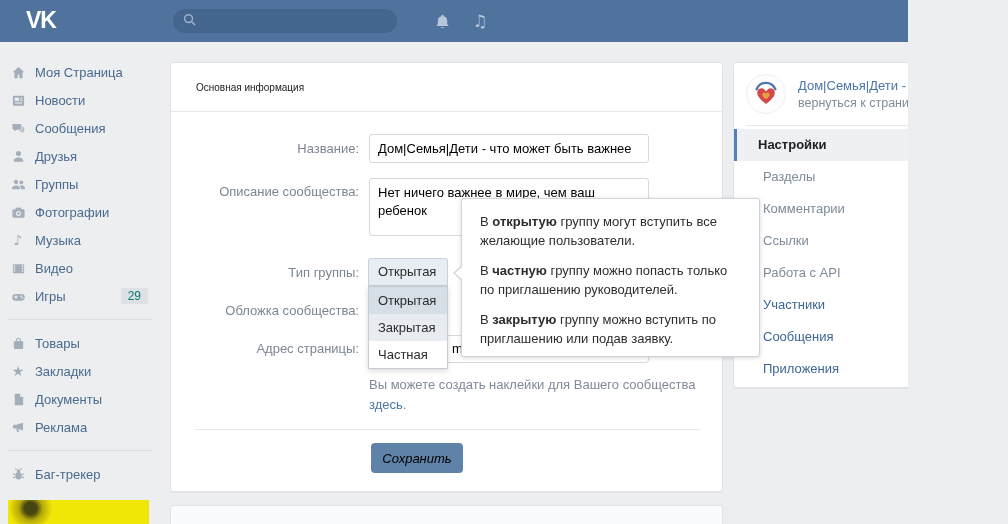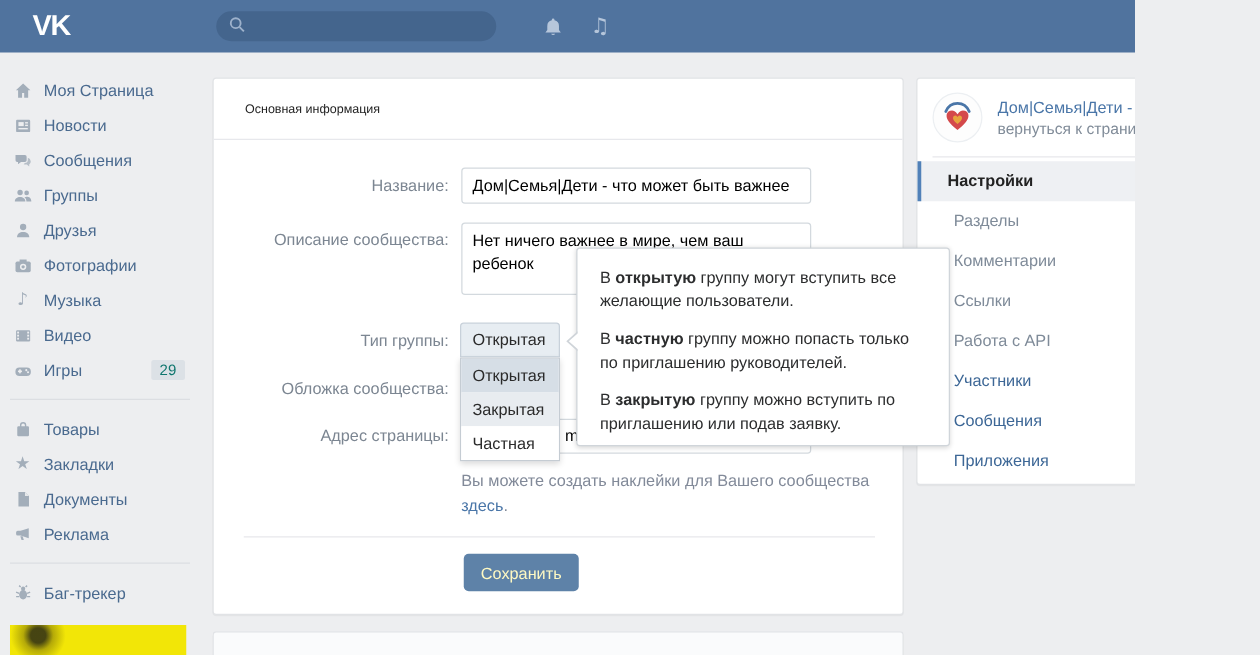--- a/index.html
+++ b/index.html
@@ -35,22 +35,22 @@
   .main-card { left:170px; top:62px; width:553px; height:430px; z-index:1; }
   .card-title { position:absolute; left:25px; top:19px; font-size:10px; color:#222; }
   .hdivider { position:absolute; left:0; width:100%; height:1px; background:#e7e8ec; }
 
   .flabel { position:absolute; width:188px; text-align:right; color:#7c8692; padding-right:0; }
   .finput { position:absolute; left:198px; width:280px; border:1px solid #d3d9de; border-radius:3px; background:#fff;
             color:#000; font-size:13px; padding:5px 8px; font-family:inherit; }
   .ftextarea { height:58px; line-height:18px; }
   .note { position:absolute; left:198px; color:#828a99; line-height:20px; }
   .note a { color:#4a76a8; text-decoration:none; cursor:pointer; }
-  .save-btn { position:absolute; left:200px; top:380px; width:92px; height:30px; background:#5e82a8; color:#fef9c3;
-              border:none; border-radius:4px; font-size:13px; font-family:inherit; cursor:pointer; }
+  .save-btn { position:absolute; left:200px; top:380px; width:92px; height:30px; background:#5e82a8; color:#000000;
+              border:none; border-radius:4px; font-size:13px; font-family:inherit; cursor:pointer;font-style:italic; }
 
   
   .type-select { position:absolute; left:368px; top:258px; width:80px; height:28px; background:#e7edf2;
                  border:1px solid #c8d1da; border-radius:3px 3px 0 0; color:#2b2b2b; line-height:26px; padding-left:9px; cursor:pointer; z-index:26; }
   .dropdown { position:absolute; left:368px; top:286px; width:80px; background:#fff; border:1px solid #c5ccd3;
               box-shadow:0 2px 5px rgba(0,0,0,.15); z-index:26; }
   .dd-option { height:27px; line-height:27px; padding-left:9px; color:#2b2b2b; cursor:pointer; background:#fff; }
   .dd-option.sel { background:#d6dee6; }
   .dd-option.alt { background:#e8ecf0; }
 
@@ -139,36 +139,36 @@
           <svg width="15" height="15" viewBox="0 0 16 16">
             <path d="M1.5 3.2h8a1.5 1.5 0 0 1 1.5 1.5v3a1.5 1.5 0 0 1-1.5 1.5H6.2L3.6 11V9.2H3A1.5 1.5 0 0 1 1.5 7.7z"></path>
             <path d="M12 5.6a3.4 3.4 0 0 1 2.5 3.1c0 1-.5 1.8-1.3 2.4v1.9l-2-1.6h-1a3.7 3.7 0 0 1-1.7-.4l1-1a2.5 2.5 0 0 0 2.5-2.5z" opacity=".75"></path>
           </svg>
         </span>
       <span>Сообщения</span>
     </div>
     <div class="lmenu-item">
       <span class="ic">
           <svg width="15" height="15" viewBox="0 0 16 16">
+            <circle cx="8" cy="4.9" r="2.7"></circle>
+            <path d="M2.8 13.6c0-3 2.3-4.5 5.2-4.5s5.2 1.5 5.2 4.5z"></path>
+          </svg>
+        </span>
+      <span>Друзья</span>
+    </div>
+    <div class="lmenu-item">
+      <span class="ic">
+          <svg width="15" height="15" viewBox="0 0 16 16">
             <circle cx="5.4" cy="5.3" r="2.3"></circle>
             <circle cx="11" cy="5.7" r="2"></circle>
             <path d="M.9 13c0-2.6 2-3.9 4.5-3.9S9.9 10.4 9.9 13z"></path>
             <path d="M10.8 13c0-1.7-.6-2.9-1.7-3.6.5-.3 1.2-.5 1.9-.5 2.2 0 4 1.1 4 4.1z"></path>
           </svg>
         </span>
       <span>Группы</span>
-    </div>
-    <div class="lmenu-item">
-      <span class="ic">
-          <svg width="15" height="15" viewBox="0 0 16 16">
-            <circle cx="8" cy="4.9" r="2.7"></circle>
-            <path d="M2.8 13.6c0-3 2.3-4.5 5.2-4.5s5.2 1.5 5.2 4.5z"></path>
-          </svg>
-        </span>
-      <span>Друзья</span>
     </div>
     <div class="lmenu-item">
       <span class="ic">
           <svg width="15" height="15" viewBox="0 0 16 16">
             <rect x="5" y="2.8" width="6" height="2.4"></rect>
             <rect x="1.5" y="4.4" width="13" height="9.2" rx="1.5"></rect>
             <circle cx="8" cy="9" r="2.7" fill="#edeef0"></circle>
             <circle cx="8" cy="9" r="1.4"></circle>
           </svg>
         </span>

